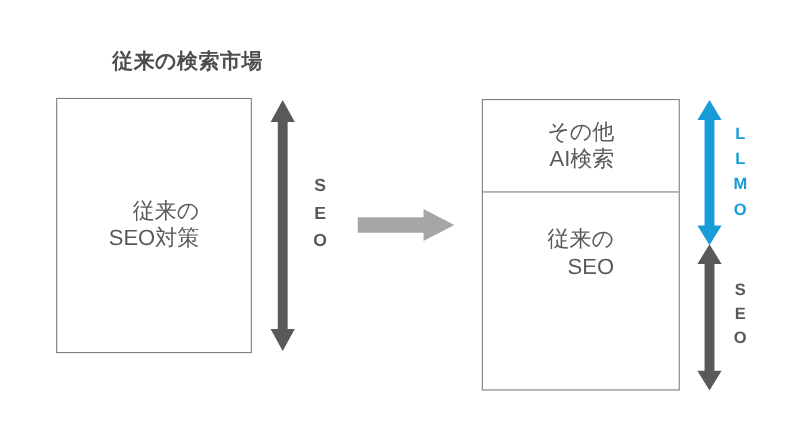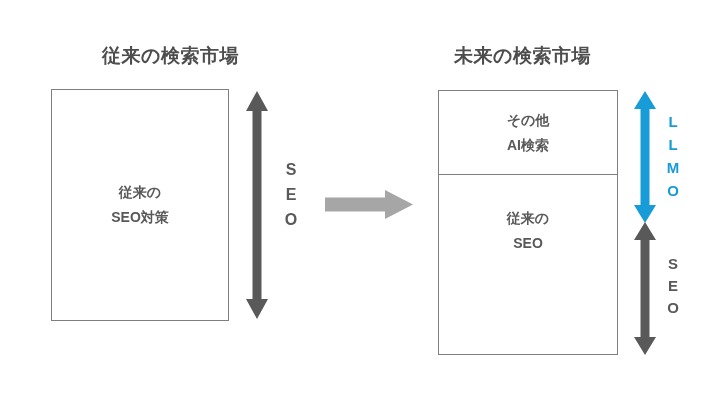--- a/index.html
+++ b/index.html
@@ -31,26 +31,25 @@
     border: 1px solid #7f7f7f;
     background: #ffffff;
     box-sizing: border-box;
   }
   .left-box {
     left: 51px; top: 89px;
     width: 178px; height: 232px;
     display: flex; align-items: center; justify-content: center;
   }
   .box-label {
-    font-size: 14px;
+    font-size: 20px;
     line-height: 25px;
     color: #595959;
-    text-align: center;
+    text-align: right;
     white-space: pre-line;
-    font-weight: bold;
   }
   .right-box {
     left: 438px; top: 90px;
     width: 180px; height: 265px;
     display: flex; flex-direction: column;
   }
   .section {
     display: flex; align-items: center; justify-content: center;
     box-sizing: border-box;
   }
@@ -88,21 +87,20 @@
     color: #595959;
   }
 </style>
 </head>
 <body>
 
 <div class="canvas">
 
   <div class="title left-title">従来の検索市場</div>
 
-  <div class="title right-title">未来の検索市場</div>
 
   <div class="box left-box">
     <div class="box-label">従来の
 SEO対策</div>
   </div>
 
   <svg class="arrow left-seo-arrow" width="30" height="228" viewBox="0 0 30 228">
     <path d="M15 0 L26 20 L19.5 20 L19.5 208 L26 208 L15 228 L4 208 L10.5 208 L10.5 20 L4 20 Z" fill="#595959"></path>
   </svg>
   <div class="vlabel left-seo-label">S

